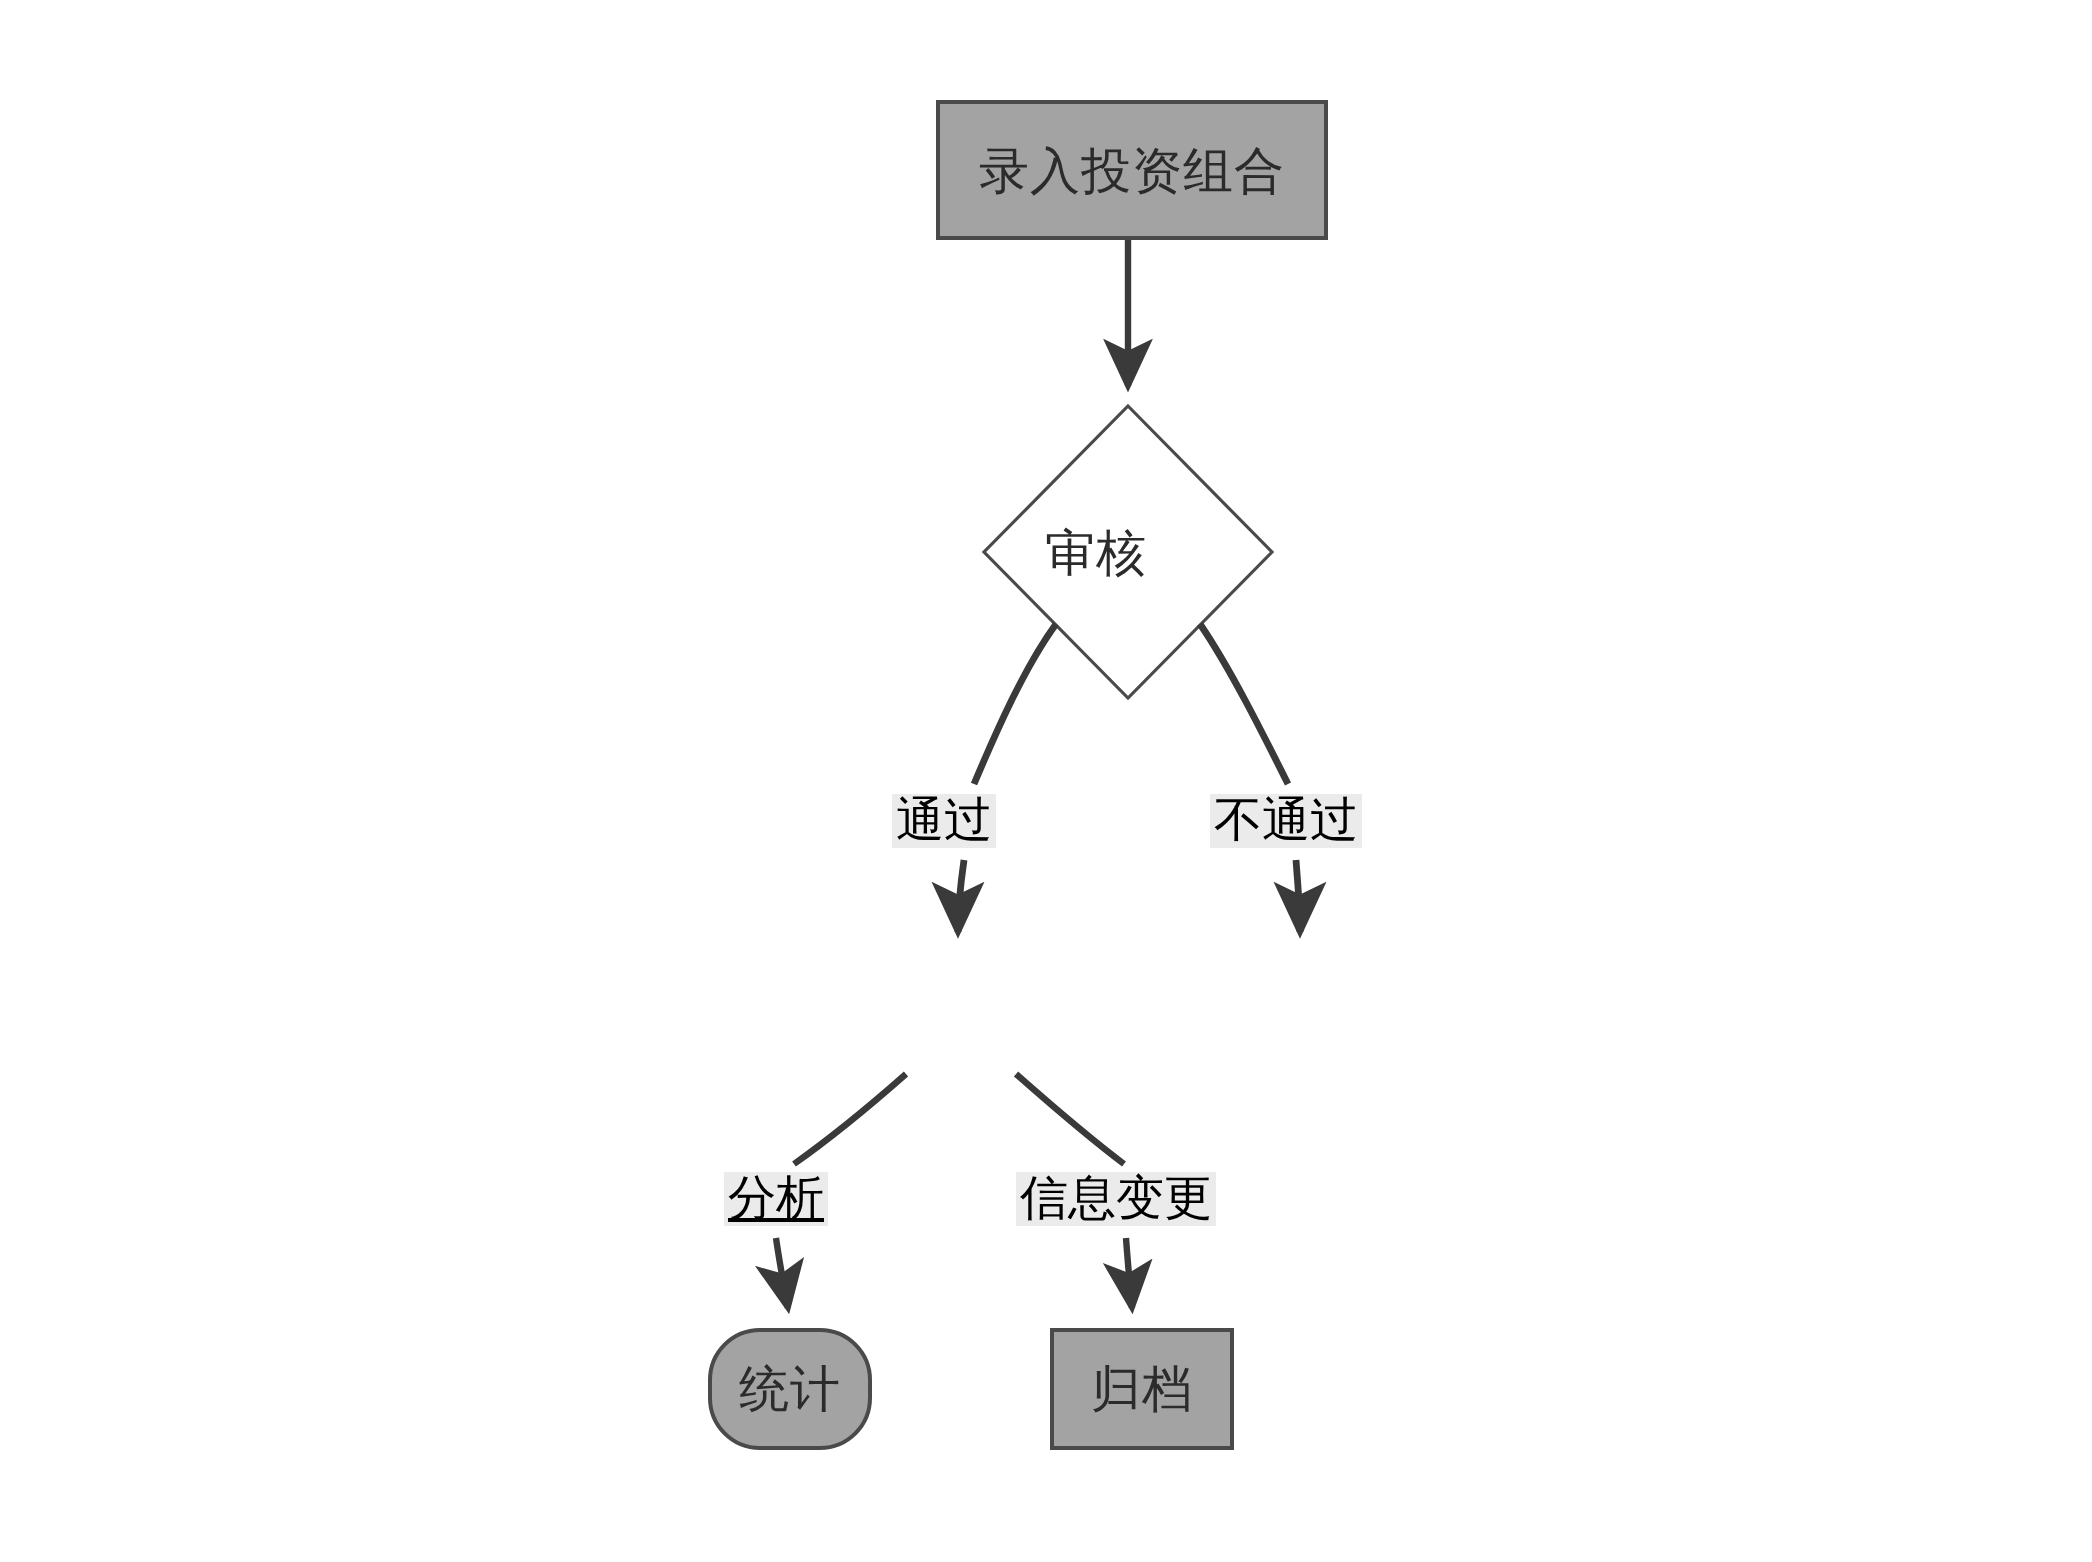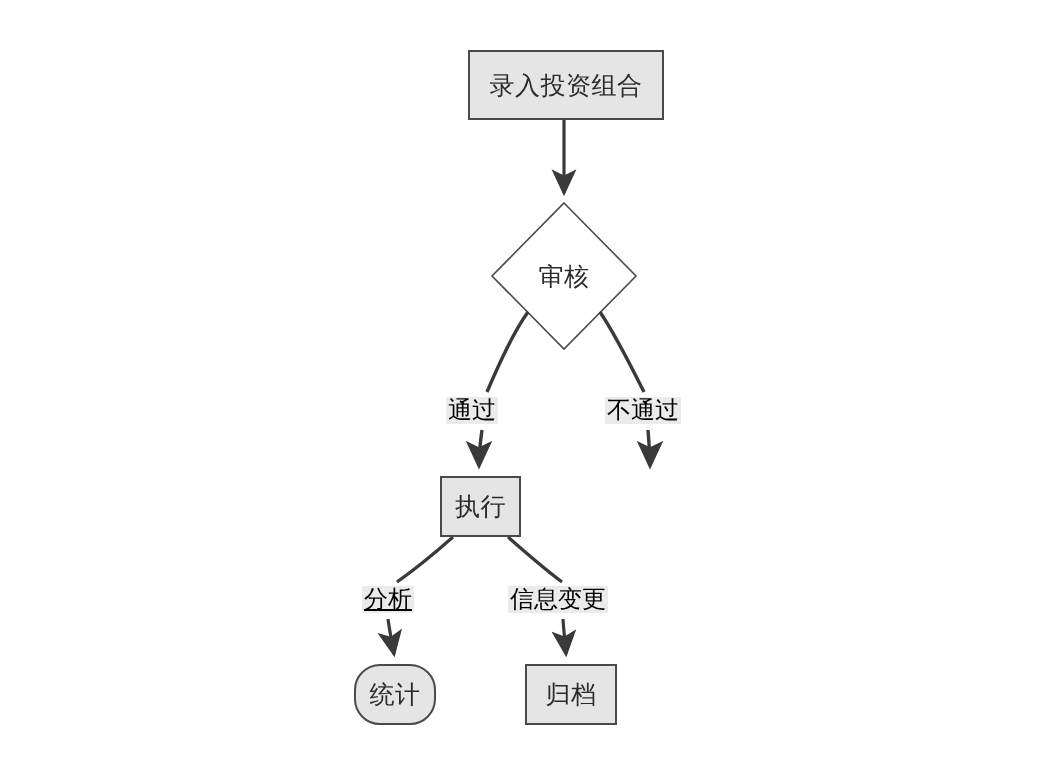--- a/index.html
+++ b/index.html
@@ -24,21 +24,21 @@
     width: 1046px;
     height: 781px;
     pointer-events: none;
   }
   .node {
     position: absolute;
     box-sizing: border-box;
     display: flex;
     align-items: center;
     justify-content: center;
-    background: #e5e5e5;
+    background: #a3a3a3;
     border: 2px solid #4a4a4a;
     color: #2b2b2b;
     font-size: 25px;
     line-height: 1;
     letter-spacing: 0.5px;
     white-space: nowrap;
   }
   .node.diamond {
     border: none;
     background: transparent;
@@ -91,27 +91,24 @@
 
     <path d="M508,537 C525,552 546,570 562,582" fill="none" stroke="#3a3a3a" stroke-width="3.2"></path>
 
     <path d="M563,619 C564,633 565,643 566,654" fill="none" stroke="#3a3a3a" stroke-width="3.2" marker-end="url(#arrowhead-sm)"></path>
   </svg>
 
   <div class="node" style="left:468px; top:50px; width:196px; height:70px;">
     <span>录入投资组合</span>
   </div>
 
-  <div class="node diamond" style="left:492px; top:203px; width:144px; height:146px;">
+  <div class="node diamond" style="left:476px; top:203px; width:144px; height:146px;">
     <span class="diamond-label">审核</span>
   </div>
 
-  <div class="node" style="left:440px; top:476px; width:81px; height:61px;">
-    <span>执行</span>
-  </div>
 
 
   <div class="node" style="left:354px; top:664px; width:82px; height:61px;border-radius:26px;">
     <span>统计</span>
   </div>
 
   <div class="node" style="left:525px; top:664px; width:92px; height:61px;">
     <span>归档</span>
   </div>
 

